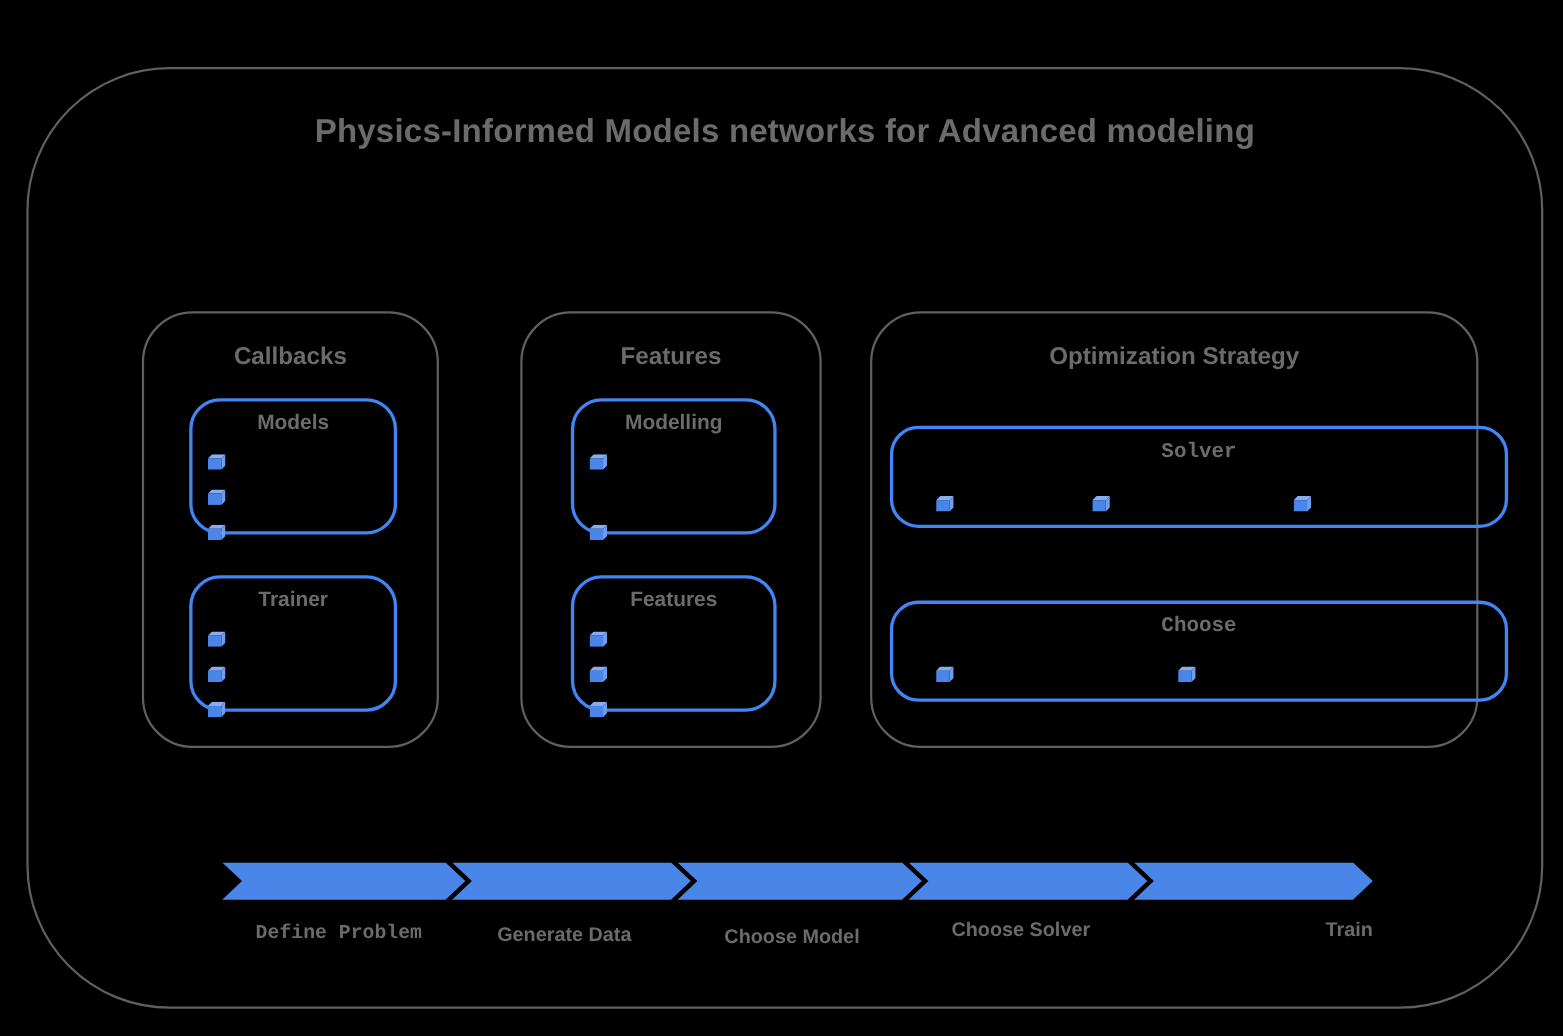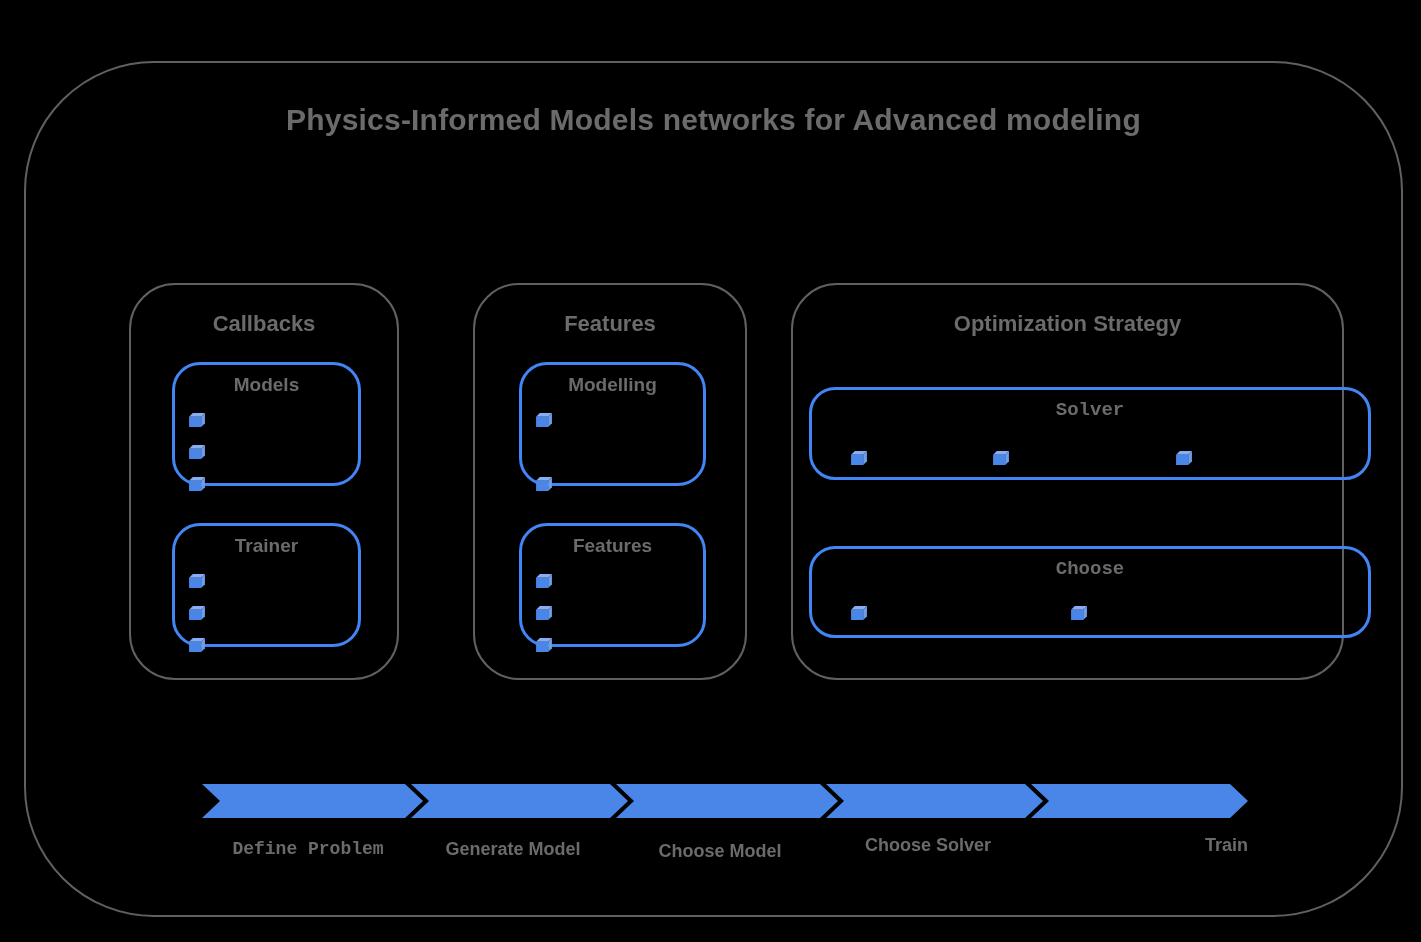--- a/index.html
+++ b/index.html
@@ -187,21 +187,21 @@
     <div class="workflow">
       <svg id="arrow-svg" width="1062" height="36" viewBox="0 0 1062 36">
           <polygon points="6,0 209,0 227,17 209,34 6,34 24,17" fill="#4a86e8"></polygon>
           <polygon points="215,0 414,0 432,17 414,34 215,34 233,17" fill="#4a86e8"></polygon>
           <polygon points="420,0 624,0 642,17 624,34 420,34 438,17" fill="#4a86e8"></polygon>
           <polygon points="630,0 829,0 847,17 829,34 630,34 648,17" fill="#4a86e8"></polygon>
           <polygon points="835,0 1034,0 1052,17 1034,34 835,34 853,17" fill="#4a86e8"></polygon>
         </svg>
       <div id="workflow-labels">
           <div class="step-label" style="left: 112px; top: 54px; font-family: Liberation Mono, monospace;">Define Problem</div>
-          <div class="step-label" style="left: 317px; top: 54px;">Generate Model</div>
+          <div class="step-label" style="left: 317px; top: 54px;">Generate Data</div>
           <div class="step-label" style="left: 524px; top: 56px;">Choose Model</div>
           <div class="step-label" style="left: 732px; top: 50px;">Choose Solver</div>
           <div class="step-label" style="left: 942px; top: 50px; text-align: right;">Train</div>
         </div>
     </div>
 
   </div>
 </div>
 
 </body></html>

